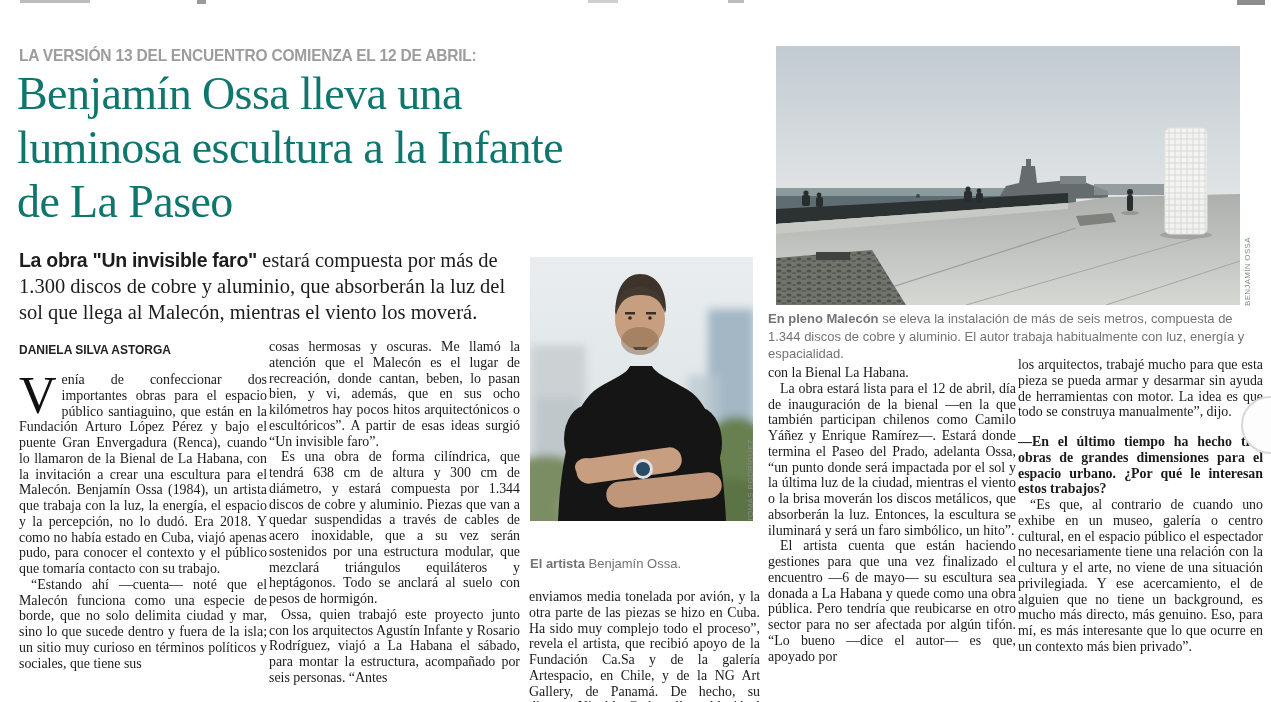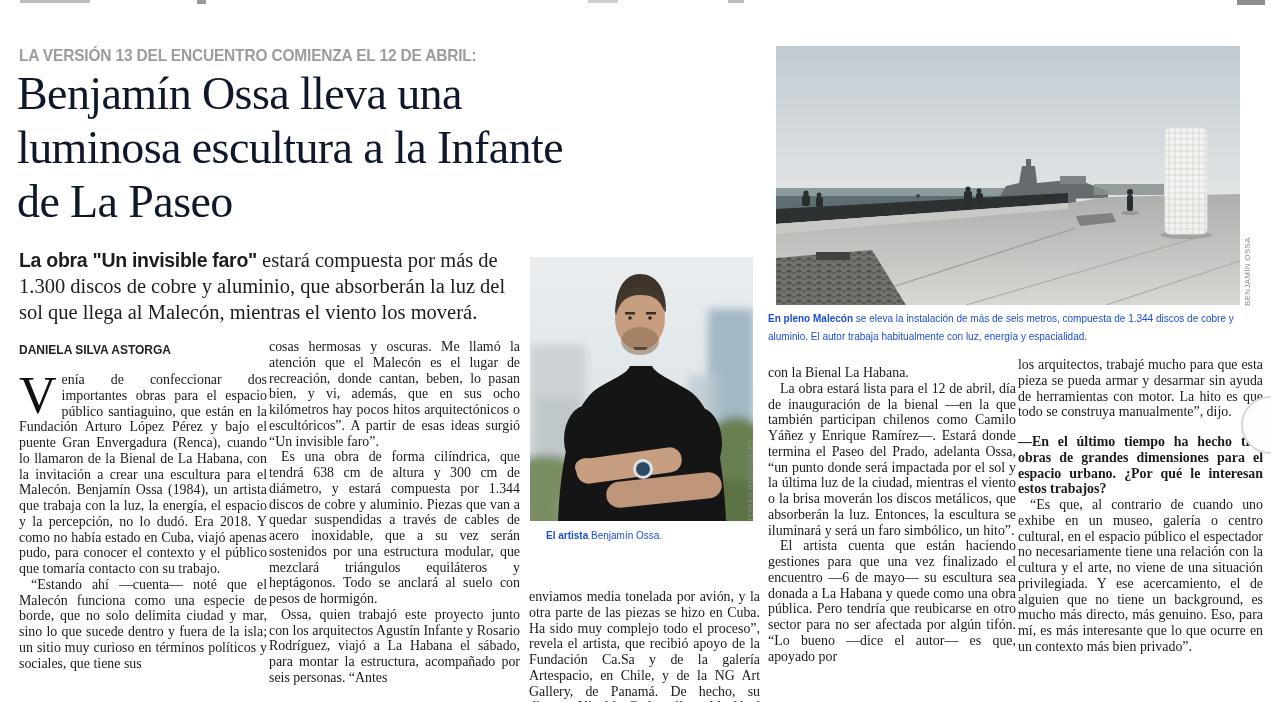--- a/index.html
+++ b/index.html
@@ -15,21 +15,21 @@
   .kicker{
     left:19px;top:46px;width:700px;
     font-family:"Liberation Sans", sans-serif;
     font-weight:bold;font-size:16.5px;letter-spacing:-.2px;
     color:#9c9c9c;
     transform:scaleX(.94);transform-origin:left top;
   }
   .headline{
     left:17px;top:67px;width:730px;
     font-size:46px;line-height:54px;letter-spacing:-.6px;
-    color:#0f172a;
+    color:#0f766e;
   }
   .deck{
     left:19px;top:247px;width:506px;
     font-size:20.5px;line-height:26px;color:#1d1d1d;
   }
   .deck b{
     font-family:"Liberation Sans", sans-serif;
     font-size:19.5px;letter-spacing:-.3px;
   }
   .byline{
@@ -66,23 +66,23 @@
   .credit{
     font-family:"Liberation Sans", sans-serif;
     font-size:8px;color:#8a8a8a;letter-spacing:.3px;
     writing-mode:vertical-rl;transform:rotate(180deg);
     white-space:nowrap;
   }
   .credit-artist{left:746px;top:414px;height:108px;}
   .credit-malecon{left:1243px;top:210px;height:96px;}
   .caption{
     font-family:"Liberation Sans", sans-serif;
-    font-size:10px;line-height:17.5px;color:#1d4ed8;
-  }
-  .caption-artist{left:530px;top:527px;width:230px;margin-left:16px;}
+    font-size:13px;line-height:17.5px;color:#737373;
+  }
+  .caption-artist{left:530px;top:555px;width:230px;}
   .caption-malecon{left:768px;top:310px;width:498px;}
   
   .frag{background:#bdbdbd;}
   .page-arrow{
     right:-28px;top:396px;width:54px;height:54px;
     border-radius:50%;border:2px solid #d8d8d8;background:#fdfdfd;
   }
 </style>
 </head>
 <body>
@@ -230,18 +230,18 @@
 <div class="abs credit credit-malecon">BENJAMÍN OSSA</div>
 <div class="abs caption caption-malecon"><b>En pleno Malecón</b><span> se eleva la instalación de más de seis metros, compuesta de 1.344 discos de cobre y aluminio. El autor trabaja habitualmente con luz, energía y espacialidad.</span></div>
 
 <div class="abs bodycol col4">
   <p>con la Bienal La Habana.</p>
   <p class="indent">La obra estará lista para el 12 de abril, día de inauguración de la bienal —en la que también participan chilenos como Camilo Yáñez y Enrique Ramírez—. Estará donde termina el Paseo del Prado, adelanta Ossa, “un punto donde será impactada por el sol y la última luz de la ciudad, mientras el viento o la brisa moverán los discos metálicos, que absorberán la luz. Entonces, la escultura se iluminará y será un faro simbólico, un hito”.</p>
   <p class="indent">El artista cuenta que están haciendo gestiones para que una vez finalizado el encuentro —6 de mayo— su escultura sea donada a La Habana y quede como una obra pública. Pero tendría que reubicarse en otro sector para no ser afectada por algún tifón. “Lo bueno —dice el autor— es que, apoyado por</p>
 </div>
 
 <div class="abs bodycol col5">
-  <p>los arquitectos, trabajé mucho para que esta pieza se pueda armar y desarmar sin ayuda de herramientas con motor. La hito es que todo se construya manualmente”, dijo.</p>
+  <p>los arquitectos, trabajé mucho para que esta pieza se pueda armar y desarmar sin ayuda de herramientas con motor. La idea es que todo se construya manualmente”, dijo.</p>
   <p class="q-bold">—En el último tiempo ha hecho tres obras de grandes dimensiones para el espacio urbano. ¿Por qué le interesan estos trabajos?</p>
   <p class="indent"><span>“Es que, al contrario de cuando uno exhibe en un museo, galería o centro cultural, en el espacio público el espectador no necesariamente tiene una relación con la cultura y el arte, no viene de una situación privilegiada. Y ese acercamiento, el de alguien que no tiene un </span><span class="it">background</span><span>, es mucho más directo, más genuino. Eso, para mí, es más interesante que lo que ocurre en un contexto más bien privado”.</span></p>
 </div>
 
 <div class="abs page-arrow"></div>
 
 </body></html>

